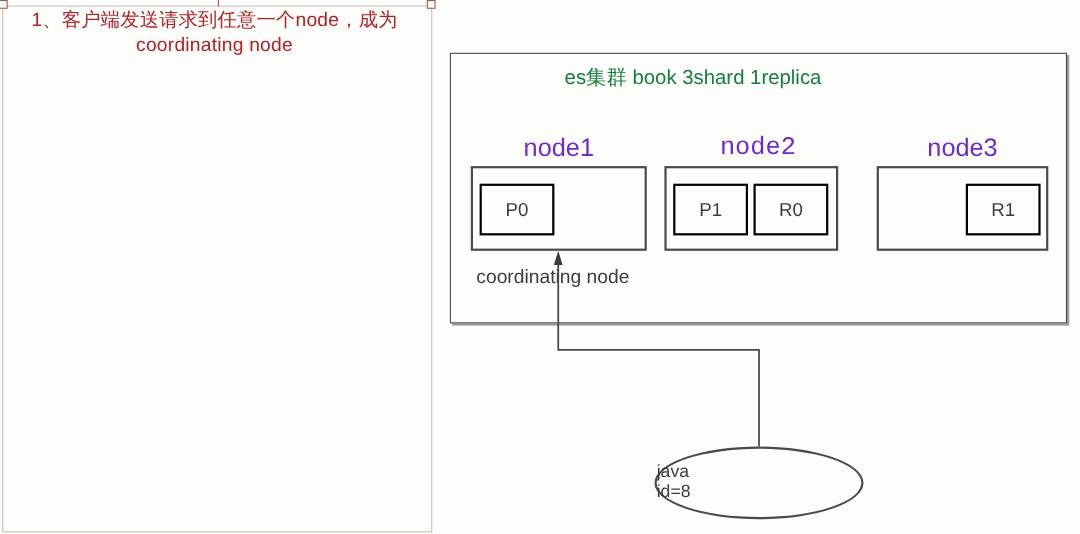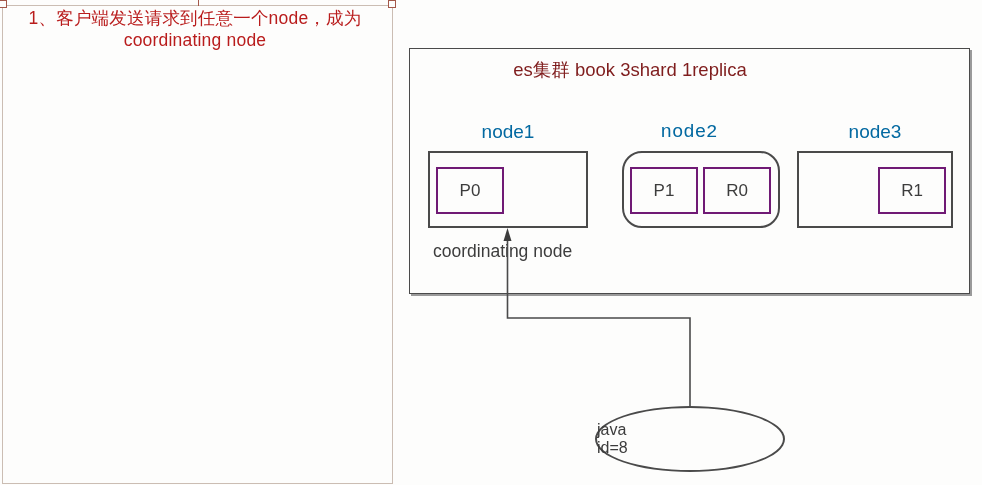--- a/index.html
+++ b/index.html
@@ -31,31 +31,31 @@
   .handle-tick{left:198px;top:0px;width:1px;height:6px;background:#a3584a;}
 
   
   .cluster-box{
     left:409px;top:48px;width:559px;height:244px;
     border:1.5px solid #4a4a4a;background:#fdfdfc;
     box-shadow:2px 2px 0 #9a9a9a;
   }
   .cluster-title{
     left:409px;top:57px;width:442px;text-align:center;
-    font-size:18.5px;color:#7f1d1d;
+    font-size:18.5px;color:#15803d;
   }
   .node-label{
-    top:121px;text-align:center;font-size:19px;color:#0369a1;
+    top:121px;text-align:center;font-size:23px;color:#6d28d9;
   }
   .node-box{
     top:151px;height:73px;border:2px solid #4a4a4a;background:#fdfdfc;
   }
   .shard-box{
     position:absolute;top:14px;width:64px;height:43px;
-    border:2px solid #701a75;background:#fdfdfc;
+    border:2px solid #000000;background:#fdfdfc;
     display:flex;align-items:center;justify-content:center;
     font-size:17px;color:#3c3c3c;
   }
   .shard-p{left:6px;}
   .shard-r{left:79px;}
   .coord-label{
     left:433px;top:241px;font-size:17.5px;color:#3c3c3c;
   }
 
   
@@ -82,21 +82,21 @@
 
 <div class="abs cluster-box"></div>
 <div class="abs cluster-title">es集群 book 3shard 1replica</div>
 
 <div class="abs node-label" style="left:428px;width:160px;">node1</div>
 <div class="abs node-box" style="left:428px;width:156px;">
   <div class="shard-box shard-p">P0</div>
 </div>
 
 <div class="abs node-label" style="left:610px;width:158px;font-family:Liberation Mono, monospace;">node2</div>
-<div class="abs node-box" style="left:622px;width:154px;border-radius:20px;">
+<div class="abs node-box" style="left:604px;width:154px;">
   <div class="shard-box shard-p">P1</div>
   <div class="shard-box shard-r">R0</div>
 </div>
 
 <div class="abs node-label" style="left:797px;width:156px;">node3</div>
 <div class="abs node-box" style="left:797px;width:152px;">
   <div class="shard-box shard-r">R1</div>
 </div>
 
 <div class="abs coord-label">coordinating node</div>

